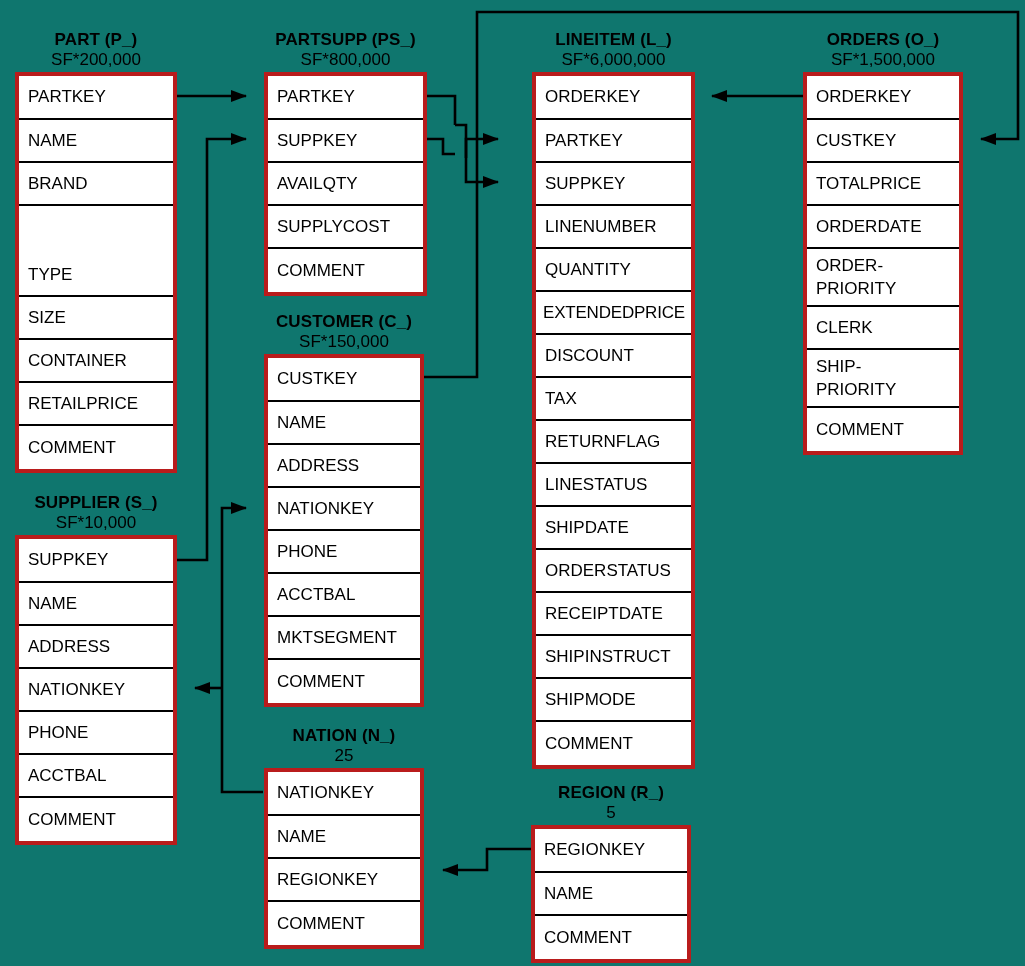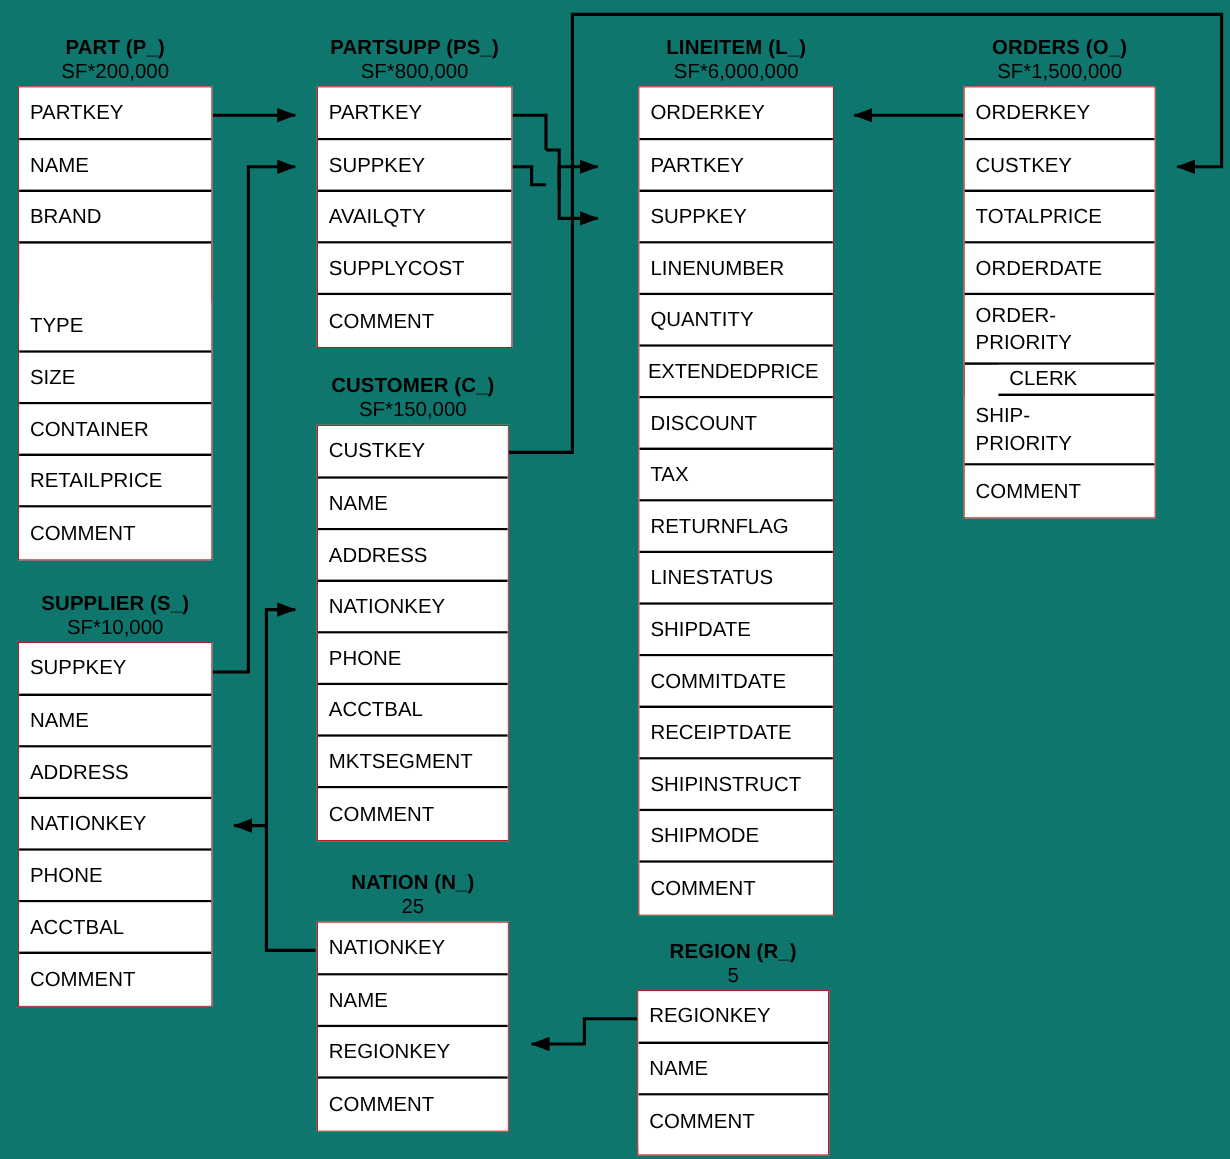--- a/index.html
+++ b/index.html
@@ -37,21 +37,21 @@
     letter-spacing:0.1px;
   }
   .tbl-card{
     font-size:17px;
     font-weight:normal;
     text-align:center;
     line-height:20px;
     white-space:nowrap;
   }
   .tbl-box{
-    border:1px solid #b91c1c;
+    border:4px solid #b91c1c;
     box-sizing:border-box;
     background:#ffffff;
     margin-top:2px;
   }
   .row{
     border-bottom:2px solid #000;
     box-sizing:border-box;
     display:flex;
     align-items:center;
     padding-left:9px;
@@ -144,41 +144,41 @@
       <div class="row" style="height:43px;">PARTKEY</div>
       <div class="row" style="height:43px;">SUPPKEY</div>
       <div class="row" style="height:43px;">LINENUMBER</div>
       <div class="row" style="height:43px;">QUANTITY</div>
       <div class="row overflow" style="height:43px;">EXTENDEDPRICE</div>
       <div class="row" style="height:43px;">DISCOUNT</div>
       <div class="row" style="height:43px;">TAX</div>
       <div class="row" style="height:43px;">RETURNFLAG</div>
       <div class="row" style="height:43px;">LINESTATUS</div>
       <div class="row" style="height:43px;">SHIPDATE</div>
-      <div class="row" style="height:43px;">COMMITDATE</div>
+      <div class="row" style="height:43px;">ORDERSTATUS</div>
       <div class="row" style="height:43px;">RECEIPTDATE</div>
       <div class="row" style="height:43px;">SHIPINSTRUCT</div>
       <div class="row" style="height:43px;">SHIPMODE</div>
       <div class="row" style="height:43px;">COMMENT</div>
     </div>
   </div>
 
   <div class="table" style="left:803px; top:30px; width:160px;">
     <div class="tbl-title">ORDERS (O_)</div>
     <div class="tbl-card">SF*1,500,000</div>
     <div class="tbl-box">
       <div class="row" style="height:44px;">ORDERKEY</div>
       <div class="row" style="height:43px;">CUSTKEY</div>
       <div class="row" style="height:43px;">TOTALPRICE</div>
       <div class="row" style="height:43px;">ORDERDATE</div>
       <div class="row two-line" style="height:58px;">
         <span>ORDER-</span>
         <span>PRIORITY</span>
       </div>
-      <div class="row" style="height:26px;margin-left:28px;">CLERK</div>
+      <div class="row" style="height:43px;">CLERK</div>
       <div class="row two-line" style="height:58px;">
         <span>SHIP-</span>
         <span>PRIORITY</span>
       </div>
       <div class="row" style="height:43px;">COMMENT</div>
     </div>
   </div>
 
   <div class="table" style="left:264px; top:312px; width:160px;">
     <div class="tbl-title">CUSTOMER (C_)</div>

